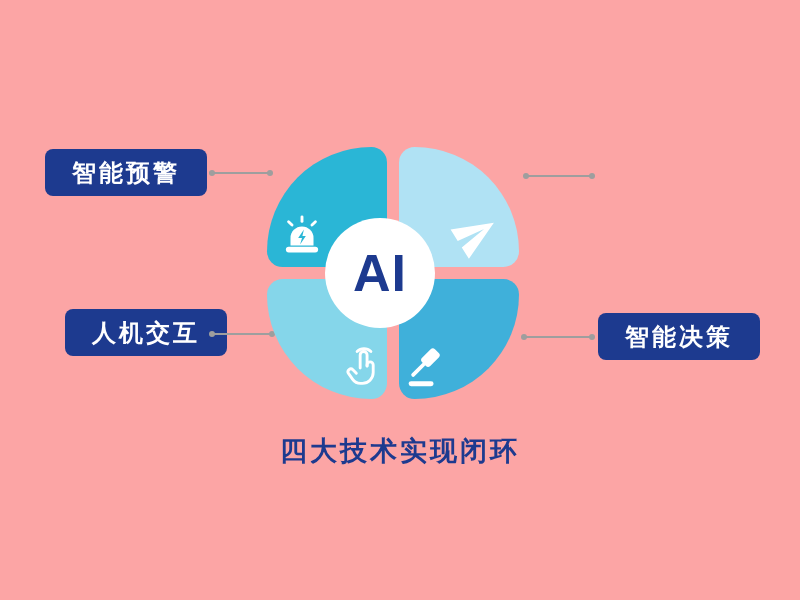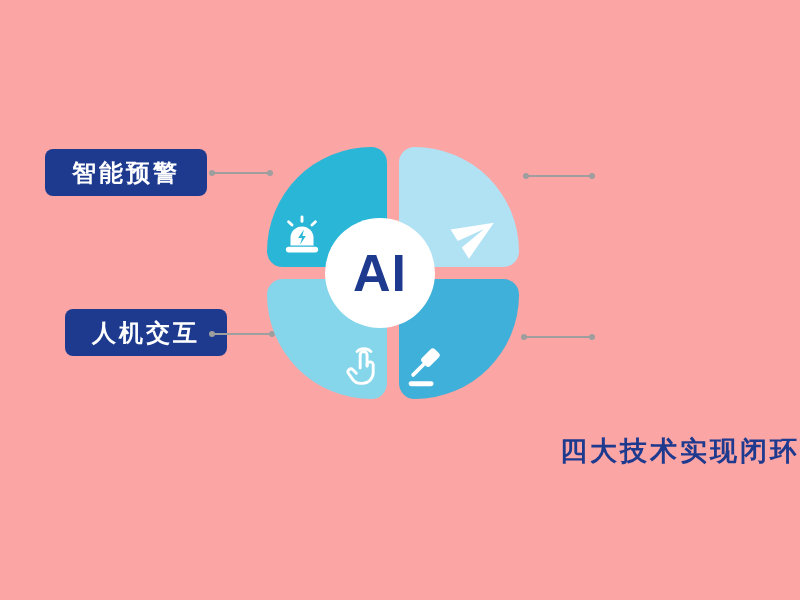--- a/index.html
+++ b/index.html
@@ -54,31 +54,32 @@
 
   .qicon { position:absolute; width:46px; height:46px; }
   .pos-siren { left:12px;  top:66px;  }
   .pos-plane { left:186px; top:64px;  }
   .pos-touch { left:74px;  top:198px; }
   .pos-gavel { left:134px; top:196px; }
   .plane-rot { transform:rotate(-32deg); }
 
   .caption {
     position:absolute; left:0; right:0; top:433px;
-    text-align:right; font-size:27px; font-weight:bold;
+    text-align:center; font-size:27px; font-weight:bold;
     color:var(--center-text,#1d3a8f); letter-spacing:3px;
   }
 </style>
 </head>
 <body>
 
 <div class="canvas">
 
   <div class="node-label lbl-tl">智能预警</div>
   <div class="node-label lbl-bl">人机交互</div>
+  <div class="node-label lbl-br">智能决策</div>
 
   <div class="connector c-tl"></div>
   <div class="connector c-tr"></div>
   <div class="connector c-bl"></div>
   <div class="connector c-br"></div>
 
   <div class="donut">
     <div class="quad q-tl"></div>
     <div class="quad q-tr"></div>
     <div class="quad q-bl"></div>

